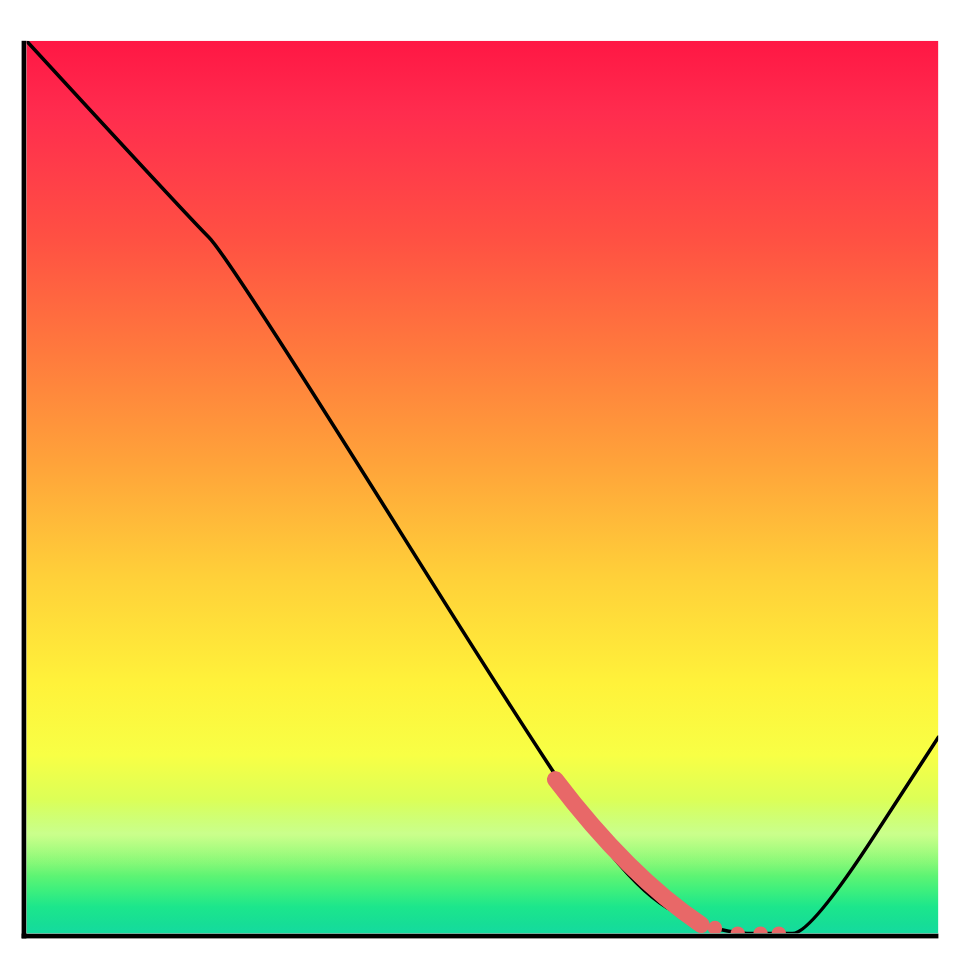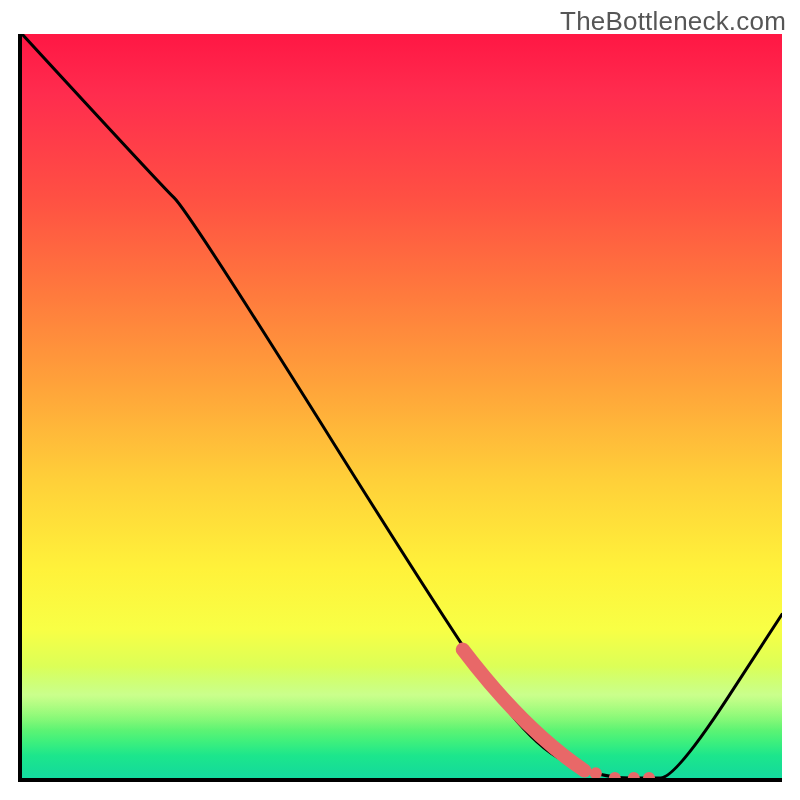--- a/index.html
+++ b/index.html
@@ -75,21 +75,20 @@
   }
   svg.curve {
     position: absolute;
     inset: 0;
   }
 </style>
 </head>
 <body>
 
 <div class="frame">
-  <div class="watermark">TheBottleneck.com</div>
 
   <div class="plot">
     <div class="gradient"></div>
     <div class="sheen"></div>
 
     <svg class="curve" viewBox="0 0 760 744" preserveAspectRatio="none">
 
       <path id="curve-path" fill="none" stroke="#000" stroke-width="3" stroke-linejoin="round" stroke-linecap="round" d="M 0 0 Q 136.79999999999998 148.79999999999995 152 163.67999999999995 Q 167.2 178.55999999999995 311.6 409.2 Q 456 639.84 486.40000000000003 677.04 Q 516.8000000000001 714.24 539.6 725.4 Q 562.4 736.56 577.6 740.28 Q 592.8000000000001 744 608 744 Q 623.1999999999999 744 638.4 744 Q 653.6 744 706.8 662.16 T 760 580.3199999999999"></path>
 
       <path id="highlight-path" fill="none" stroke="#e86868" stroke-width="14" stroke-linecap="round" d="M 440.79999999999995 615.562105263158 Q 501.6 695.64 562.4 736.56"></path>

